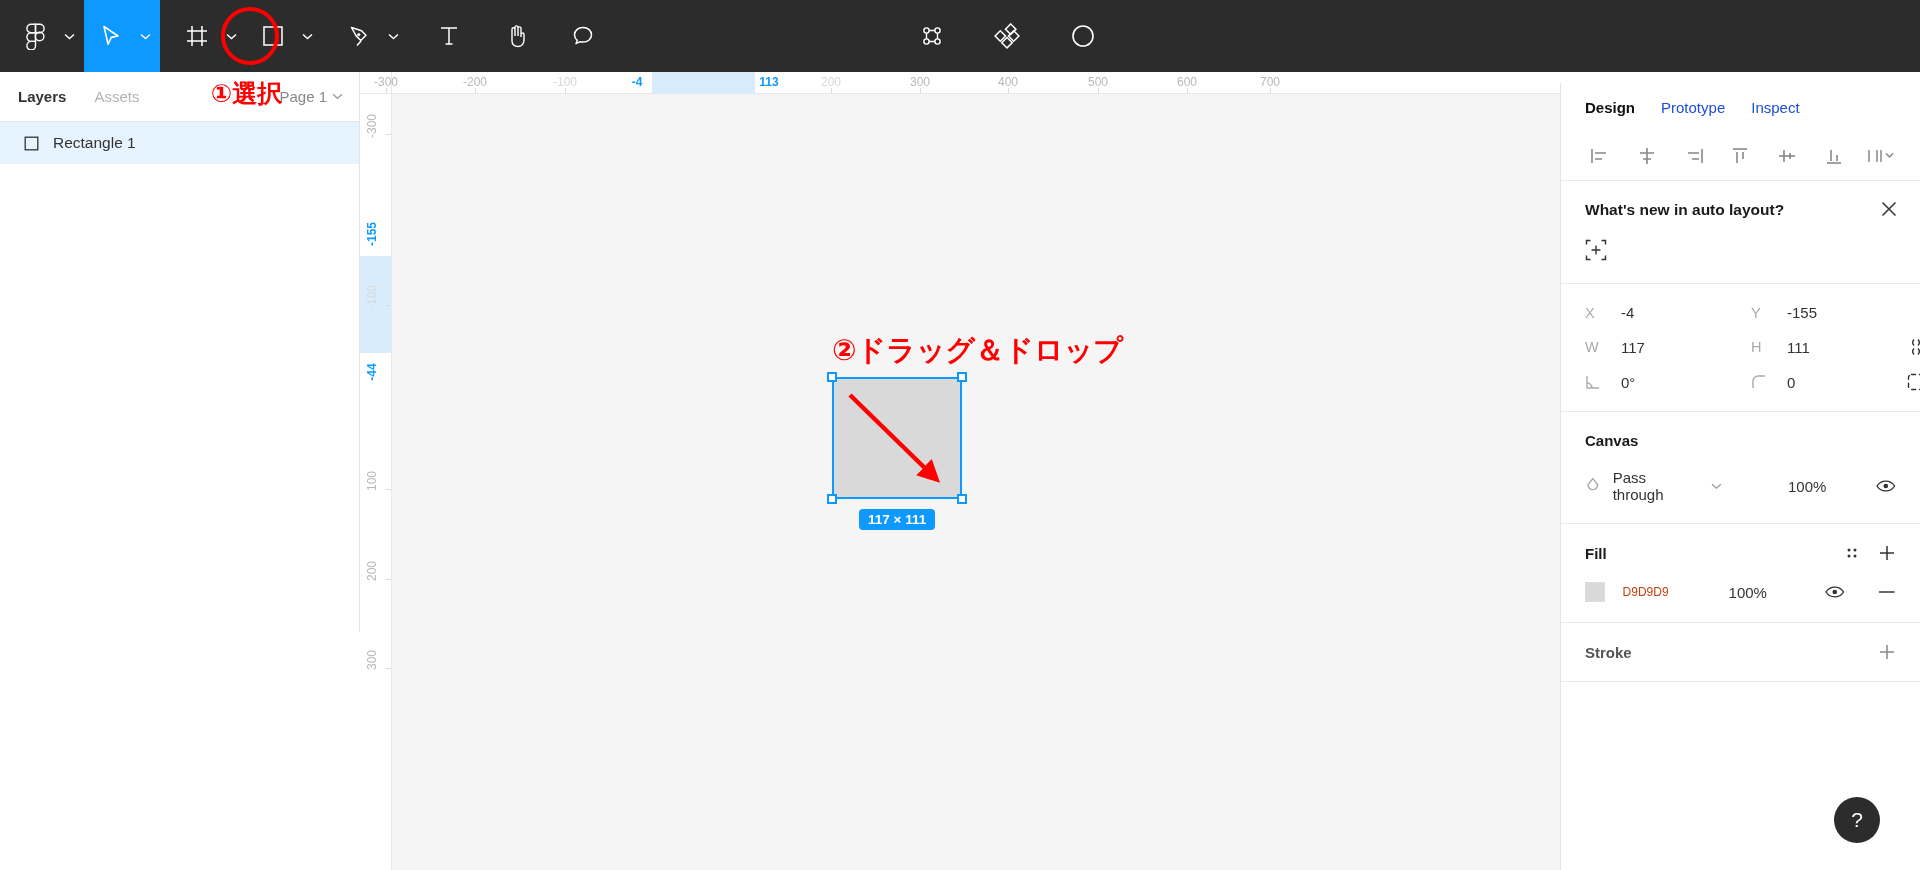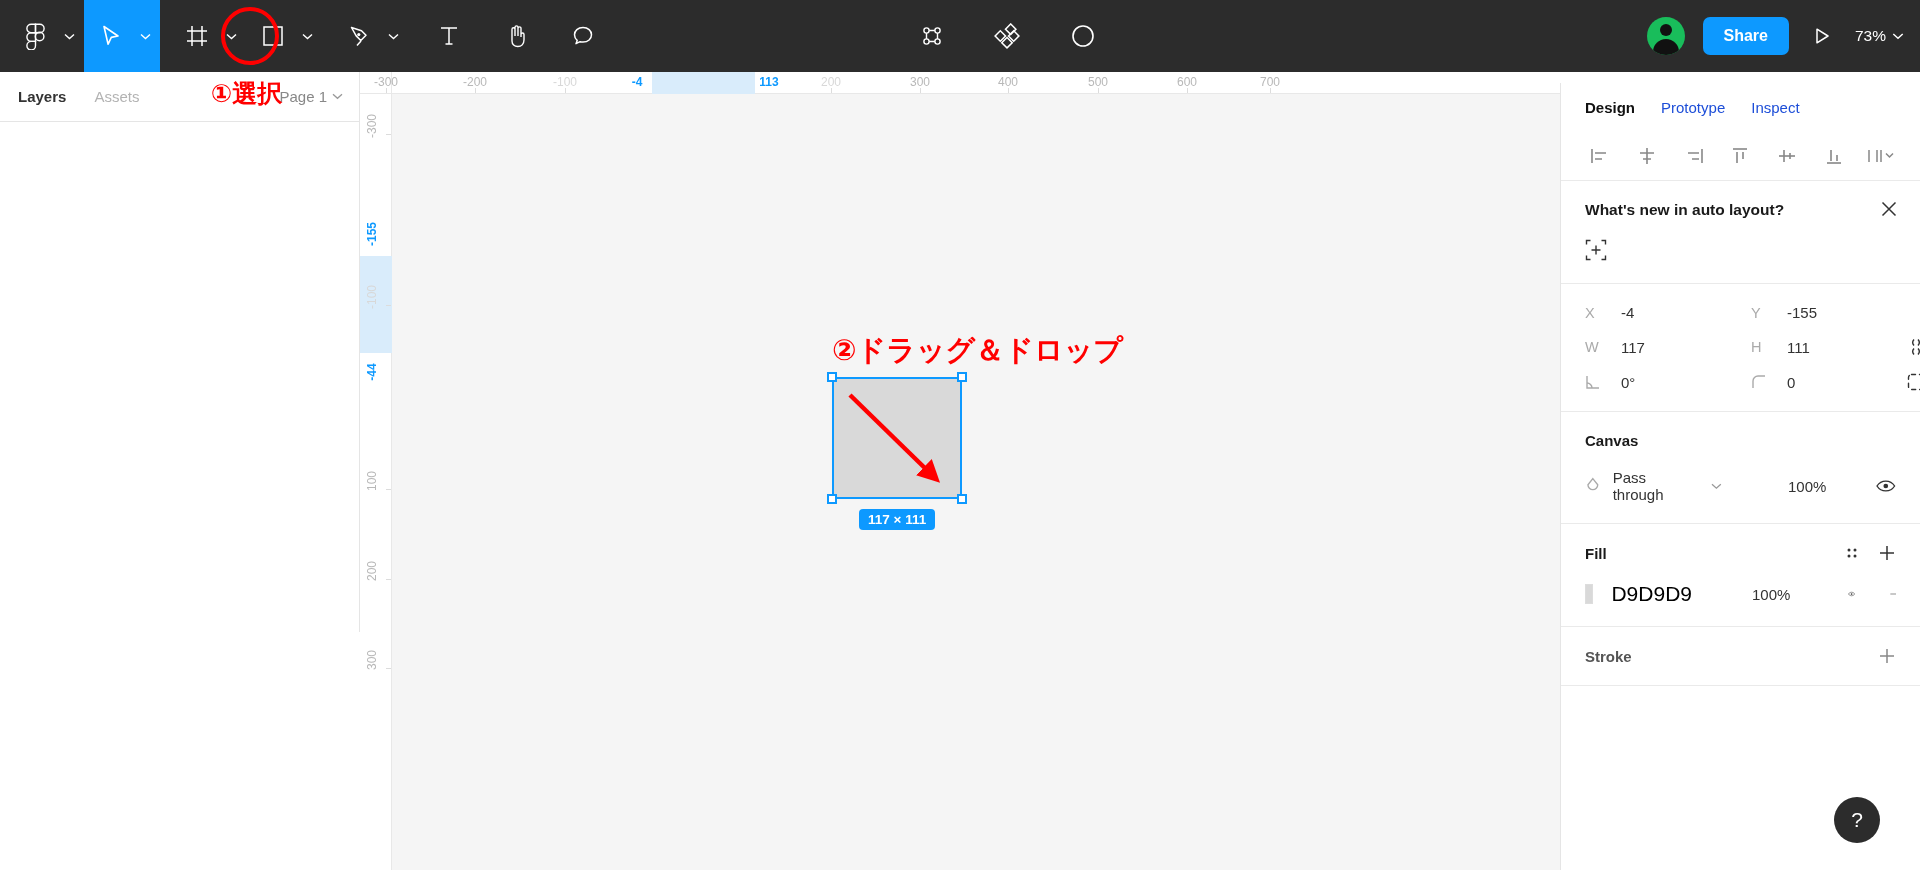--- a/index.html
+++ b/index.html
@@ -199,21 +199,21 @@
   .prop-val { font-size: 15px; color: #333; }
   .prop-extra { display:flex; justify-content:flex-end; }
 
   .sect-title { font-size: 15px; font-weight: 700; color: #1a1a1a; }
   .sect-head { display:flex; align-items:center; justify-content:space-between; }
   .sect-actions { display:flex; align-items:center; gap: 18px; }
   .row-line { display:flex; align-items:center; gap: 12px; margin-top: 20px; }
   .blend-name { font-size: 15px; color: #333; }
   .pct { font-size: 15px; color: #333; }
   .swatch { width: 20px; height: 20px; background: #d9d9d9; border: 1px solid #ddd; }
-  .hexval { font-size: 21px; color: #000000; }
+  .hexval { font-size: 12px; color: #c2410c; }
 
   .help-fab {
     position: absolute; right: 40px; bottom: 38px;
     width: 46px; height: 46px; border-radius: 50%;
     background: #2c2c2c; color: #fff;
     display: flex; align-items: center; justify-content: center;
     font-size: 21px; cursor: pointer;
   }
   .ico { display:block; }
 </style>
@@ -354,49 +354,40 @@
         </svg>
       </div>
       <div class="tb-item">
         <svg width="26" height="26" viewBox="0 0 26 26" class="ico">
           <circle cx="13" cy="13" r="10" fill="none" stroke="#fff" stroke-width="1.6"></circle>
           <path d="M13 3a10 10 0 000 20 7.2 7.2 0 010-20z" fill="#fff"></path>
         </svg>
       </div>
     </div>
 
-    <div class="tb-right">
-      <div class="avatar"></div>
-      <button class="share-btn">Share</button>
-      <div class="present-btn">
-        <svg width="20" height="20" viewBox="0 0 20 20" class="ico">
-            <path d="M5 3.2L16 10 5 16.8z" fill="none" stroke="#fff" stroke-width="1.5" stroke-linejoin="round"></path>
-          </svg>
-      </div>
-      <div class="zoom-ctl">
-        <span>73%</span>
-        <svg width="12" height="8" viewBox="0 0 12 8" class="ico">
-            <path d="M1.3 2L6 6.2 10.7 2" fill="none" stroke="#fff" stroke-width="1.5"></path>
-          </svg>
-      </div>
-    </div>
 
     <div class="ann-circle" style="left:221px; top:7px; width:58px; height:58px;"></div>
   </div>
 
   <div class="left-panel">
     <div class="lp-header">
       <div class="lp-tab active">Layers</div>
       <div class="lp-tab">Assets</div>
       <div class="page-sel">
         <span>Page 1</span>
         <svg width="11" height="7" viewBox="0 0 11 7" class="ico">
             <path d="M1 1.3L5.5 5.3 10 1.3" fill="none" stroke="#999" stroke-width="1.3"></path>
           </svg>
       </div>
+    </div>
+    <div class="layer-row">
+      <svg width="15" height="15" viewBox="0 0 15 15" class="ico">
+        <rect x="1.2" y="1.2" width="12.6" height="12.6" fill="none" stroke="#333" stroke-width="1.3"></rect>
+      </svg>
+      <span class="layer-name">Rectangle 1</span>
     </div>
   </div>
 
   <div class="canvas-wrap">
     <div class="ruler-corner"></div>
 
     <div class="ruler-h" id="ruler-h">
         <div class="rh-band" style="left: 260px; width: 103px;"></div>
         <div class="rh-label" style="left: -6px;">-300</div>
         <div class="rh-tick" style="left: -6px;"></div>

